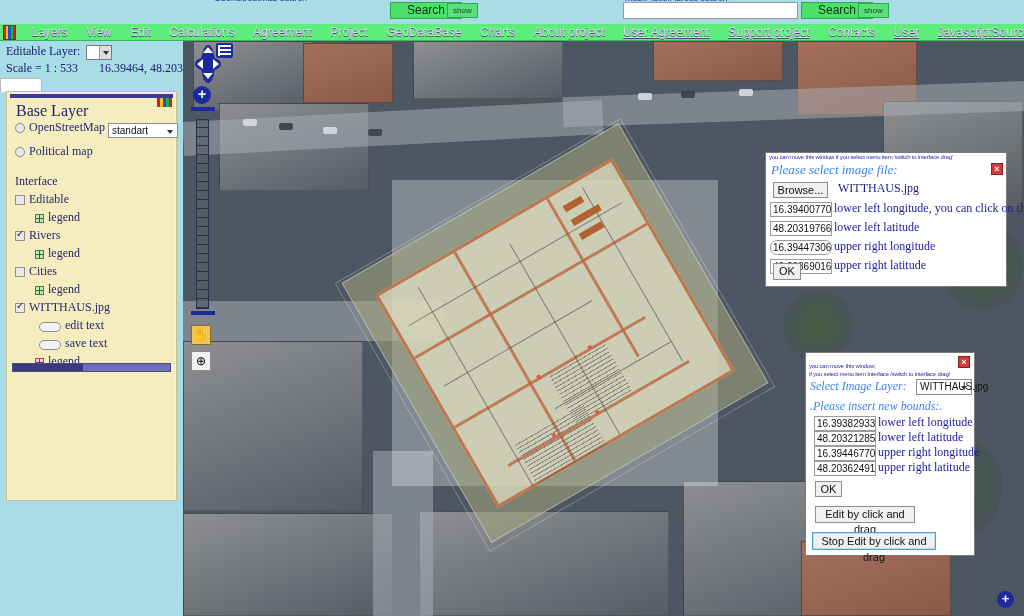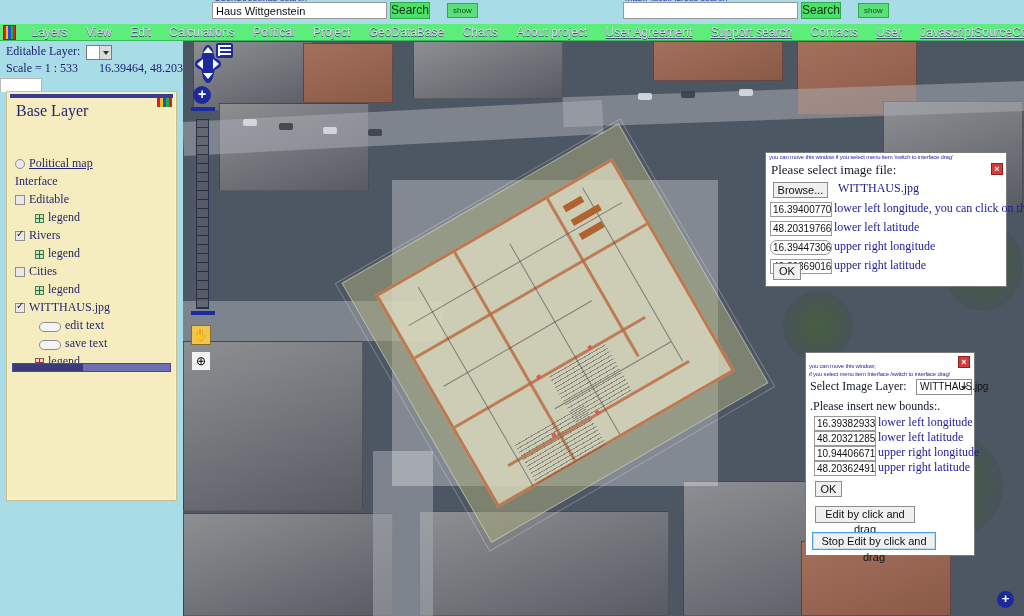--- a/index.html
+++ b/index.html
@@ -32,21 +32,21 @@
     position: absolute; left: 0; top: 0; height: 17px;
     border: 1px solid #999; background: #fff;
     font-family: "Liberation Sans", sans-serif; font-size: 11px;
     color: #111; padding: 0 3px; line-height: 15px;
     outline: none;
   }
   .srch-btn {
     position: absolute; top: 0; height: 17px;
     background: #4ce06a; border: 1px solid #2faa4a;
     font-size: 12px; color: #08320f; line-height: 15px;
-    padding: 0 0; cursor: pointer;
+    padding: 0 16px; cursor: pointer;
     font-family: "Liberation Sans", sans-serif;
   }
   .srch-show {
     position: absolute; top: 1px; height: 15px;
     background: #5ae07a; border: 1px solid #2faa4a;
     font-size: 8px; color: #15491d; line-height: 13px;
     padding: 0 5px; cursor: pointer;
   }
 
   
@@ -336,22 +336,23 @@
     font-size: 6px; color: #2a2aa8; line-height: 7px;
     letter-spacing: -0.2px;
   }
   .dlg-close {
     position: absolute; width: 12px; height: 12px;
     background: #d63a3a; border: 1px solid #8d1f1f; color: #fff;
     font-size: 9px; line-height: 10px; text-align: center; cursor: pointer;
     font-family: "Liberation Sans", sans-serif; font-weight: bold;
   }
   .dlg-title {
-    position: absolute; font-size: 13px; color: #0f172a;
+    position: absolute; font-size: 13px; color: #3b82f6;
     font-family: "Liberation Serif", serif;
+    font-style: italic;
   }
   .btn {
     position: absolute; background: #f0f0f0; border: 1px solid #8d8d8d;
     font-family: "Liberation Sans", sans-serif; font-size: 11px;
     color: #111; cursor: pointer; text-align: center;
   }
   .btn.highlight { border: 1px solid #4f9fd8; box-shadow: 0 0 0 1px #bcdcf2 inset; }
   .fld {
     position: absolute; background: #fff; border: 1px solid #9a9a9a;
     font-family: "Liberation Sans", sans-serif; font-size: 10px;
@@ -380,46 +381,45 @@
 </style>
 </head>
 <body>
 
 <div id="root">
 
   <div class="topbar">
 
     <div class="srchgrp" style="left:212px; width:270px;">
       <div class="caption">OpenStreetMap search</div>
-      <input class="srch-input" style="width: 175px;" value="Haus Wittgenstein">
       <div class="srch-btn" style="left:178px;">Search</div>
       <div class="srch-show" style="left:235px;">show</div>
     </div>
 
     <div class="srchgrp" style="left:623px; width:270px;">
       <div class="caption">Map,Place,Adress search</div>
       <input class="srch-input" style="width: 175px;" value="">
       <div class="srch-btn" style="left:178px;">Search</div>
       <div class="srch-show" style="left:235px;">show</div>
     </div>
   </div>
 
   <div class="menubar">
     <span class="menulogo"></span>
     <span class="menuitem">Layers</span>
     <span class="menuitem">View</span>
     <span class="menuitem">Edit</span>
     <span class="menuitem">Calculations</span>
-    <span class="menuitem">Political</span>
+    <span class="menuitem">Agreement</span>
     <span class="menuitem">Project</span>
     <span class="menuitem">GeoDataBase</span>
     <span class="menuitem">Charts</span>
     <span class="menuitem">About project</span>
     <span class="menuitem underline">User Agreement</span>
-    <span class="menuitem underline">Support search</span>
+    <span class="menuitem underline">Support project</span>
     <span class="menuitem">Contacts</span>
     <span class="menuitem underline">User</span>
     <span class="menuitem underline">JavascriptSourceCode</span>
   </div>
 
   <div class="leftpanel">
 
     <div class="edlayer-row">
       <span>Editable Layer:</span>
       <span class="mini-select">
@@ -433,23 +433,27 @@
     </div>
 
     <div class="whitetab"></div>
 
     <div class="layerbox">
       <div class="topaccent"></div>
       <div class="ribbon"></div>
 
       <div class="lb-title">Base Layer</div>
 
-
-
-      <div class="lb-row" style="top:64px;text-decoration:underline;">
+      <div class="lb-row" style="top:28px;">
+        <span class="radio"></span><span>OpenStreetMap</span>
+        <span class="dropsel" style="width:70px;">standart</span>
+      </div>
+
+
+      <div class="lb-row" style="top:52px;">
         <span class="radio"></span><span>Political map</span>
       </div>
 
       <div class="lb-row" style="top:82px; cursor:default;">Interface</div>
 
       <div class="lb-row" style="top:100px;">
         <span class="chk"></span><span>Editable</span>
       </div>
       <div class="lb-row" style="top:118px; left:28px;">
         <span class="legend-ico"></span><span>legend</span>
@@ -608,21 +612,21 @@
     <div class="dlg-sel" style="left:110px; top:26px; width:56px;">WITTHAUS.jpg</div>
 
     <div class="dlg-title" style="left:4px; top:46px; font-size:12px;">.Please insert new bounds:.</div>
 
     <div class="fld" style="left:8px; top:63px; width:62px; height:15px;">16.39382933</div>
     <div class="fldlabel" style="left:72px; top:62px;">lower left longitude</div>
 
     <div class="fld" style="left:8px; top:78px; width:62px; height:15px;">48.20321285</div>
     <div class="fldlabel" style="left:72px; top:77px;">lower left latitude</div>
 
-    <div class="fld" style="left:8px; top:93px; width:62px; height:15px;">10.94406671</div>
+    <div class="fld" style="left:8px; top:93px; width:62px; height:15px;">16.39446770</div>
     <div class="fldlabel" style="left:72px; top:92px;">upper right longitude</div>
 
     <div class="fld" style="left:8px; top:108px; width:62px; height:15px;">48.20362491</div>
     <div class="fldlabel" style="left:72px; top:107px;">upper right latitude</div>
 
     <div class="btn" style="left:9px; top:128px; width:27px; height:16px; line-height:14px;">OK</div>
 
     <div class="btn" style="left:9px; top:153px; width:100px; height:17px; line-height:15px;">Edit by click and drag</div>
 
     <div class="btn highlight" style="left:6px; top:179px; width:124px; height:18px; line-height:16px;text-align:center;">Stop Edit by click and drag</div>

